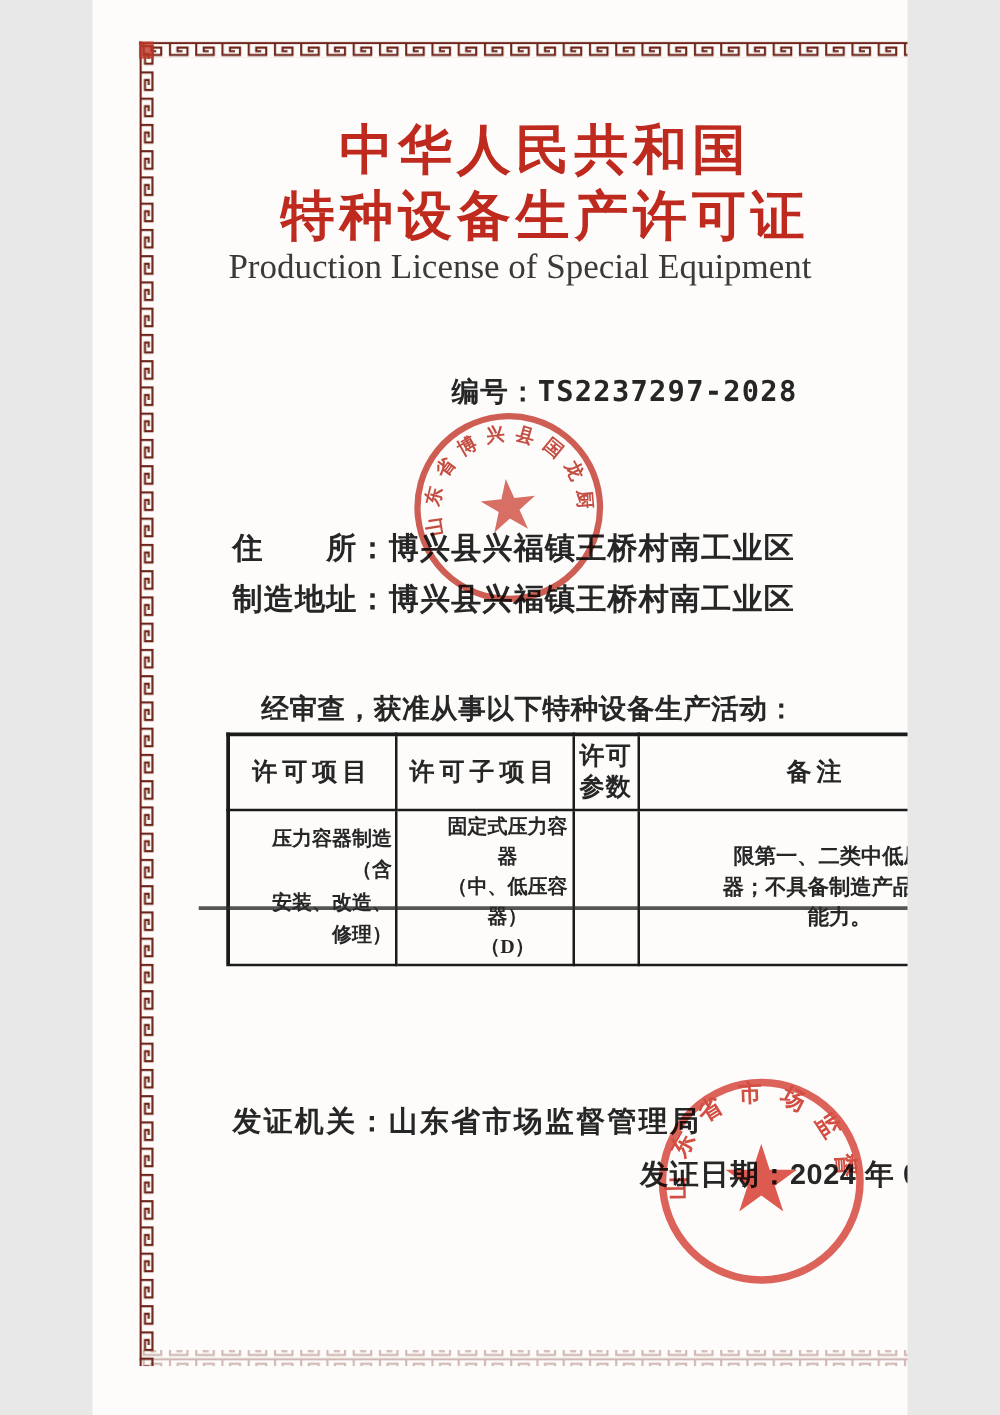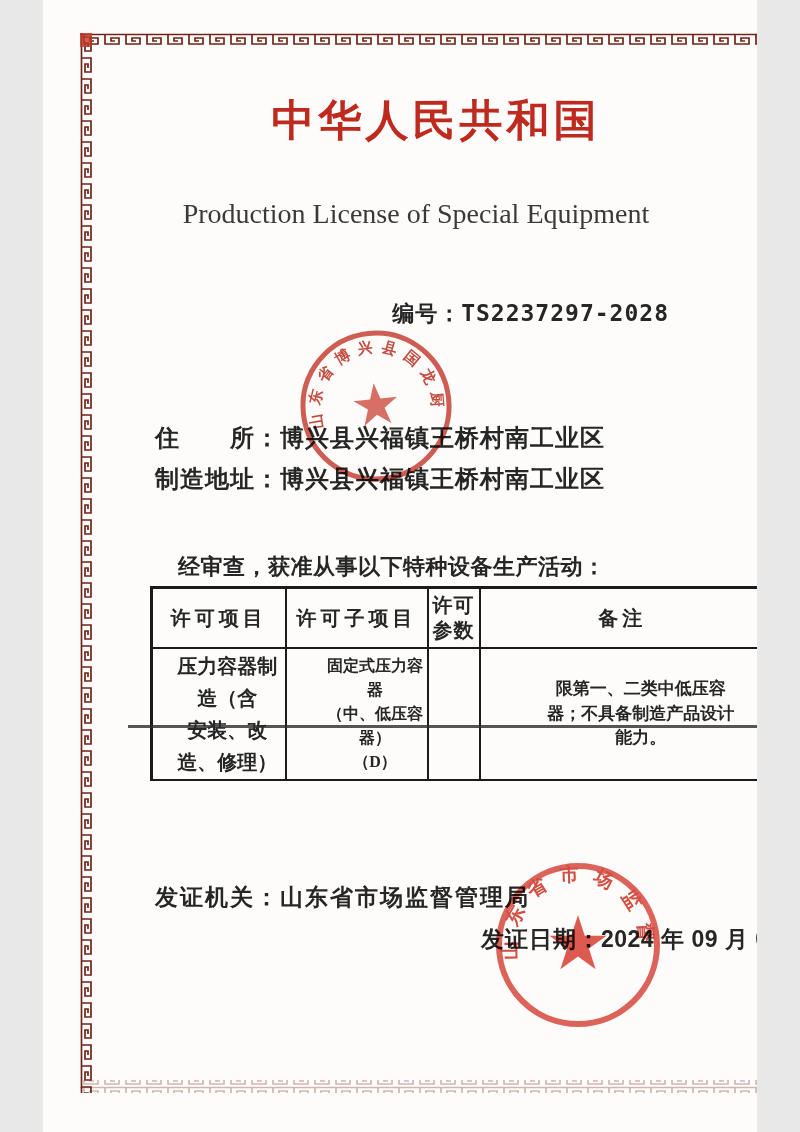--- a/index.html
+++ b/index.html
@@ -1,17 +1,17 @@
 <!DOCTYPE html>
 <html><head>
 <meta charset="utf-8">
 <style>
   html,body { margin:0; padding:0; background:#e8e8e8; }
   .page {
-    position:relative; width:714px; height:1132px; margin:0 auto;
+    position:relative; width:652px; height:1132px; margin:0 auto;
     background:#fdfcfa; overflow:hidden;
     font-family:"Liberation Serif", serif; color:#262626;
   }
   .abs { position:absolute; }
 
   
   .border-svg { position:absolute; left:37px; top:33px; }
 
   
   .title-cn {
@@ -45,21 +45,21 @@
     border-collapse:collapse; table-layout:fixed;
     border:3px solid #1b1b1b; border-bottom:2px solid #1b1b1b;
   }
   table.scope th, table.scope td {
     border:2px solid #1b1b1b; vertical-align:middle; text-align:center;
     padding:1px 2px; overflow:hidden;
   }
   table.scope th { height:56px; font-size:20px; font-weight:600; letter-spacing:4px; line-height:1.25; }
   table.scope th.param { letter-spacing:1px; }
   table.scope td { height:76px; font-size:17px; font-weight:600; white-space:pre-line; line-height:1.45;padding-left:39px; }
-  table.scope td.item { text-align:center; font-size:20px; padding-left:19px; line-height:1.6; }
+  table.scope td.item { text-align:right; font-size:16px; padding-left:19px; line-height:1.6; }
   table.scope td.sub { font-size:16px; line-height:1.5; }
   .table-bottom-rule { left:85px; top:725px; width:662px; height:3px; background:#2a2a2a; opacity:0.8; }
 
   
   .foot-line { font-size:23px; font-weight:600; letter-spacing:1px; white-space:nowrap; }
   .f-issuer { left:112px; top:882px; letter-spacing:2px; }
   .f-valid  { left:112px; top:924px; }
   .f-date   { left:438px; top:924px; }
   .foot-line .num { font-family:"Liberation Sans", sans-serif; letter-spacing:0.5px; }
 
@@ -83,20 +83,21 @@
       </pattern>
     </defs>
     <rect x="0" y="0" width="750" height="13" fill="url(#mh)"></rect>
     <rect x="0" y="1047" width="750" height="13" fill="url(#mh)" opacity="0.32"></rect>
     <rect x="0" y="0" width="13" height="1060" fill="url(#mv)"></rect>
     <rect x="737" y="0" width="13" height="1060" fill="url(#mv)" opacity="0.85"></rect>
     <rect x="0" y="0" width="12" height="14" fill="#c0392b" opacity="0.8"></rect>
   </svg>
 
   <div class="abs title-cn t1">中华人民共和国</div>
+  <div class="abs title-cn t2">特种设备生产许可证</div>
   <div class="abs title-en e1">Production License of Special Equipment</div>
 
   <div class="abs license-no">
     <span>编号：</span><span class="num">TS2237297-2028</span>
   </div>
 
   <div class="abs info-line l-res">
     <span>住　　所：</span><span>博兴县兴福镇王桥村南工业区</span>
   </div>
   <div class="abs info-line l-mfg">

